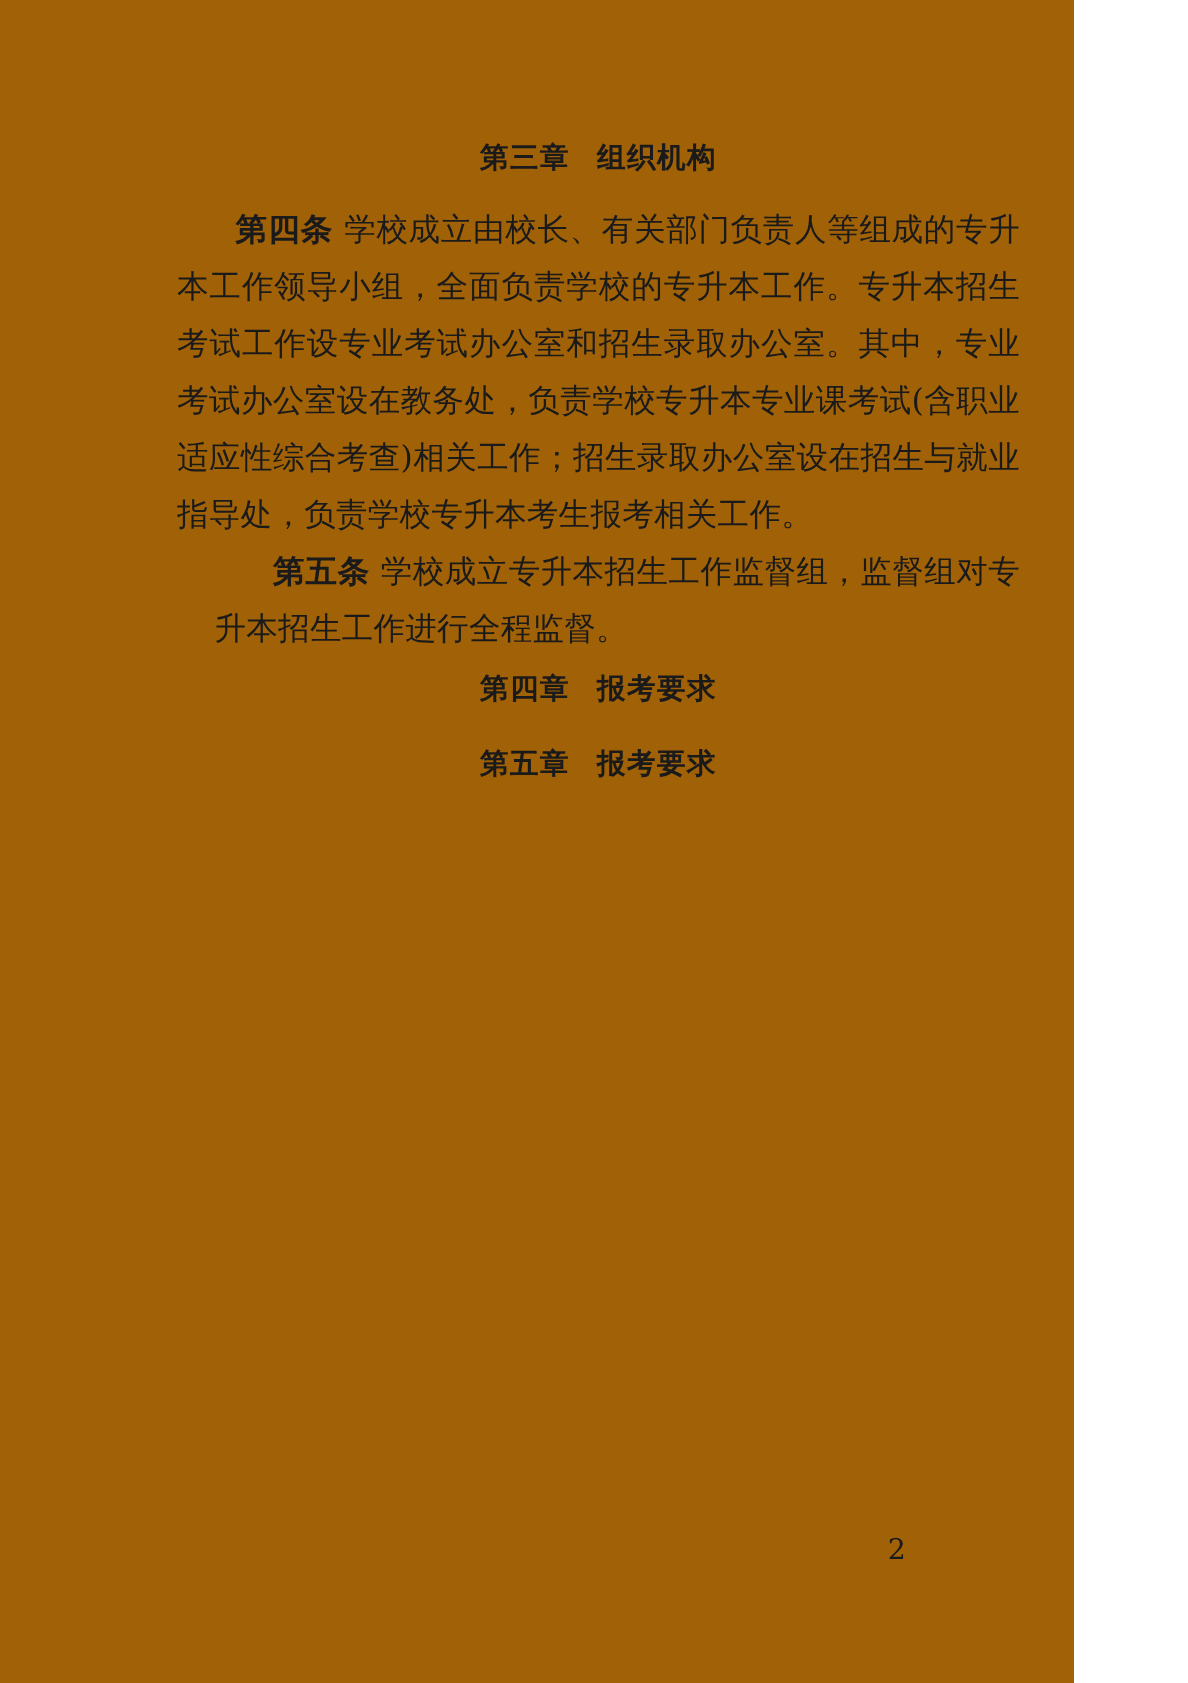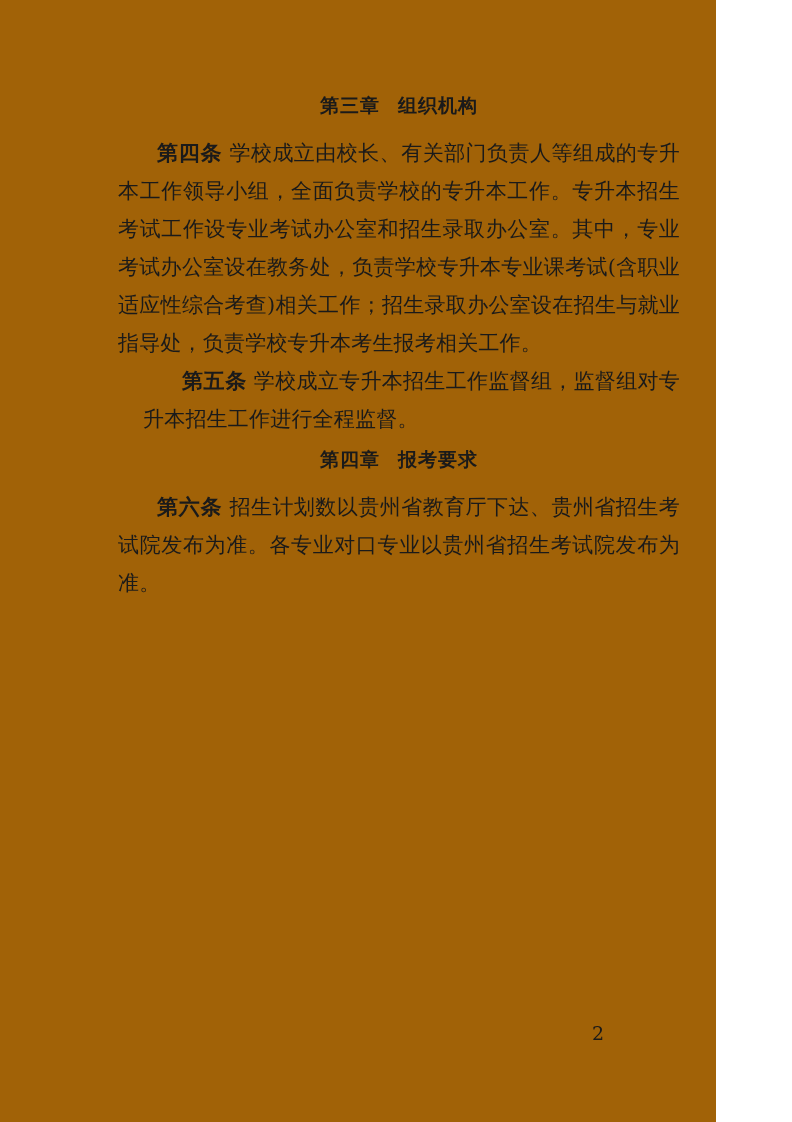--- a/index.html
+++ b/index.html
@@ -89,26 +89,25 @@
       <span class="art-label">第五条</span>
       <span>学校成立专升本招生工作监督组，监督组对专升本招生工作进行全程监督。</span>
     </p>
 
     <div class="spacer-sm"></div>
 
     <div class="chapter-heading">
       <span>第四章</span><span class="gap"></span><span>报考要求</span>
     </div>
 
-    <p class="para">
-      <span class="art-label">第六条</span>
-      <span>招生计划数以贵州省教育厅下达、贵州省招生考试院发布为准。各专业对口专业以贵州省招生考试院发布为准。</span>
-    </p>
 
 
     <div class="spacer-sm"></div>
 
+    <div class="chapter-heading">
+      <span>第五章</span><span class="gap"></span><span>报考要求</span>
+    </div>
 
 
   </div>
 
   <div class="page-number">2</div>
 </div>
 
 </body></html>

